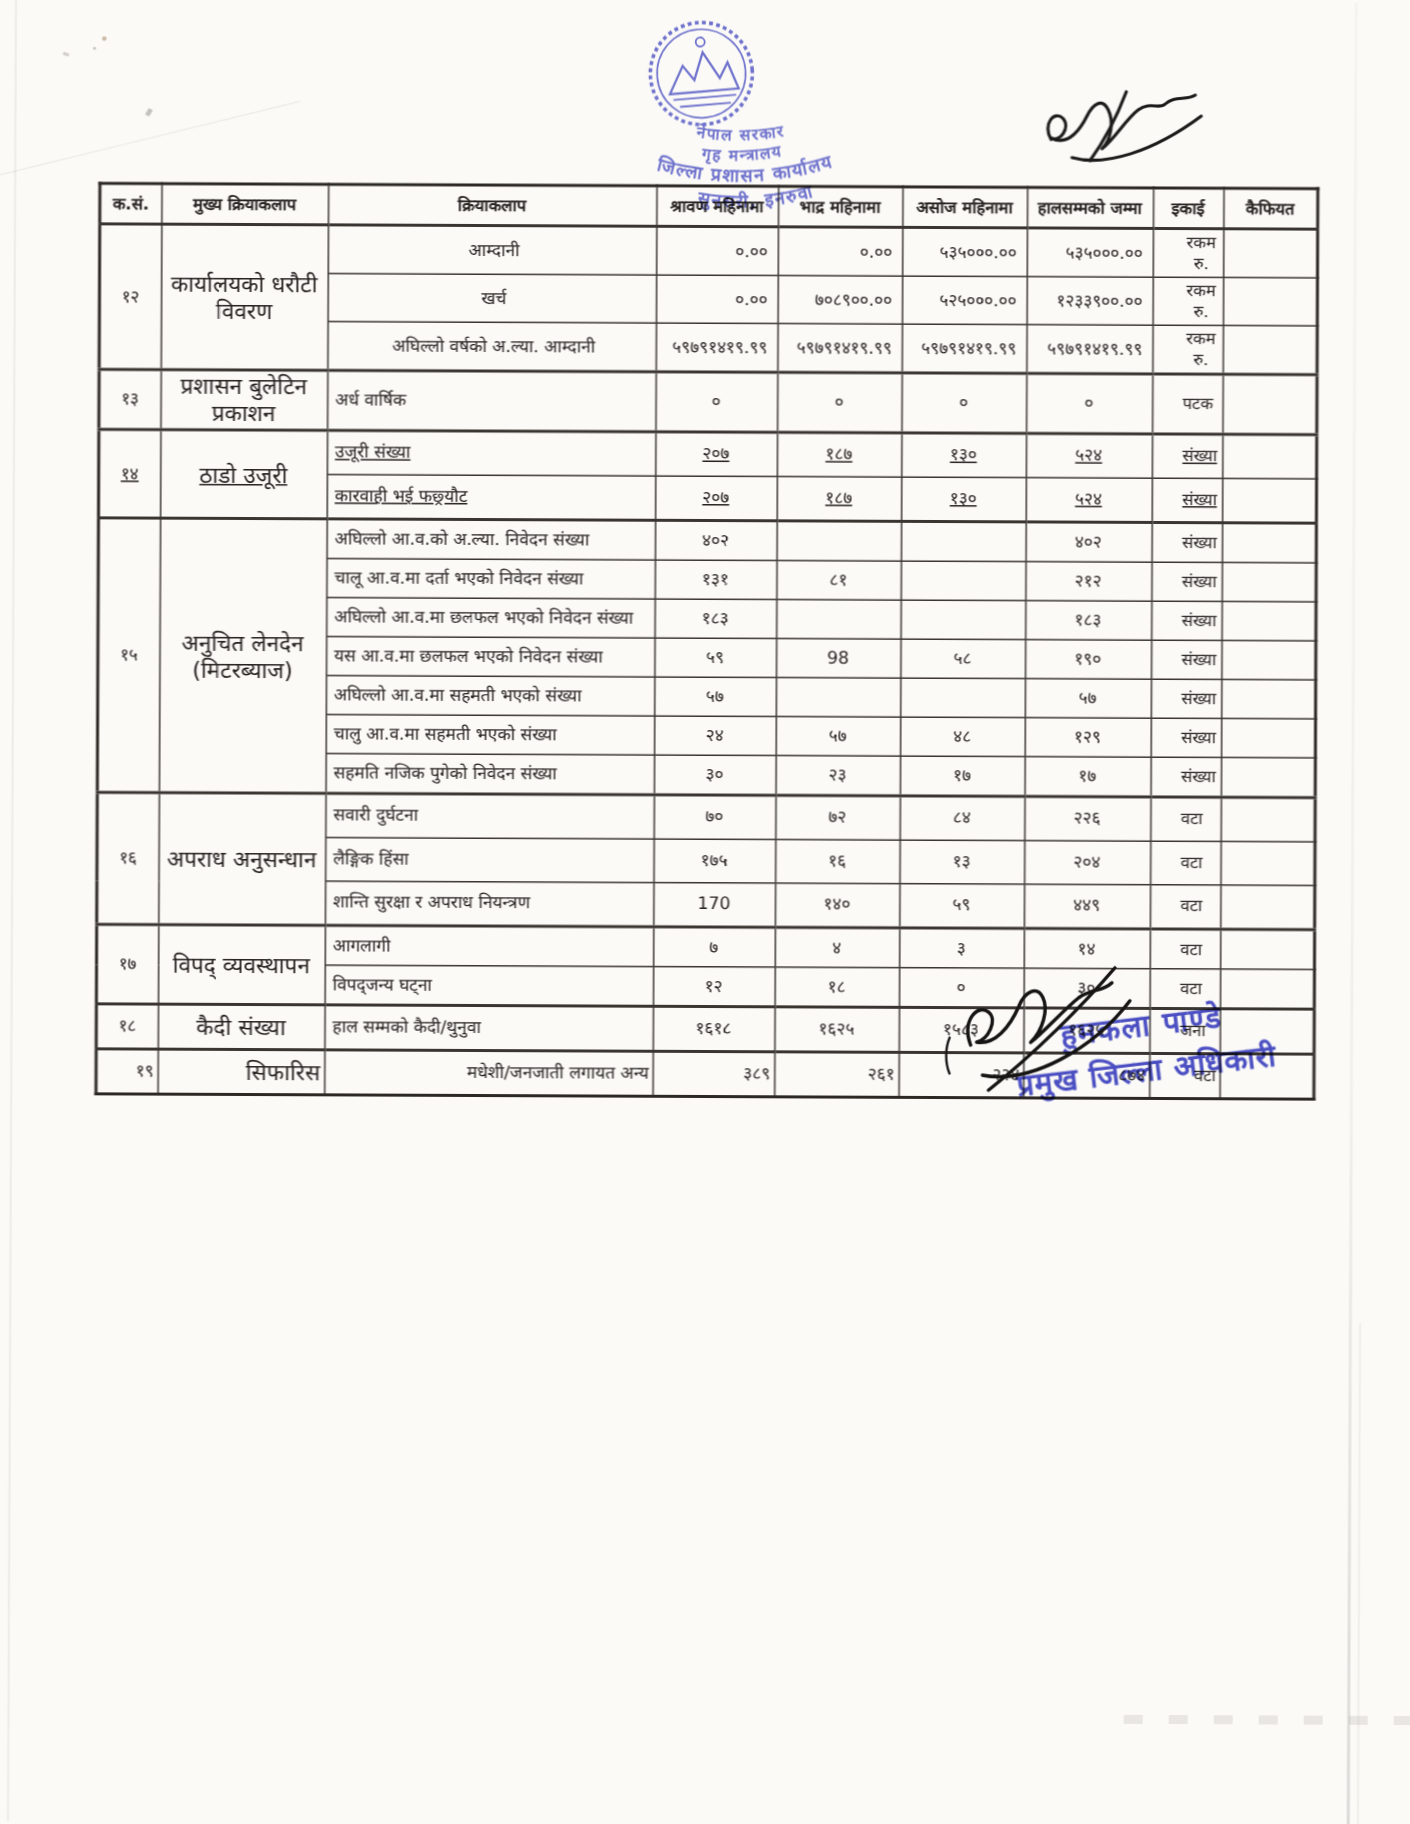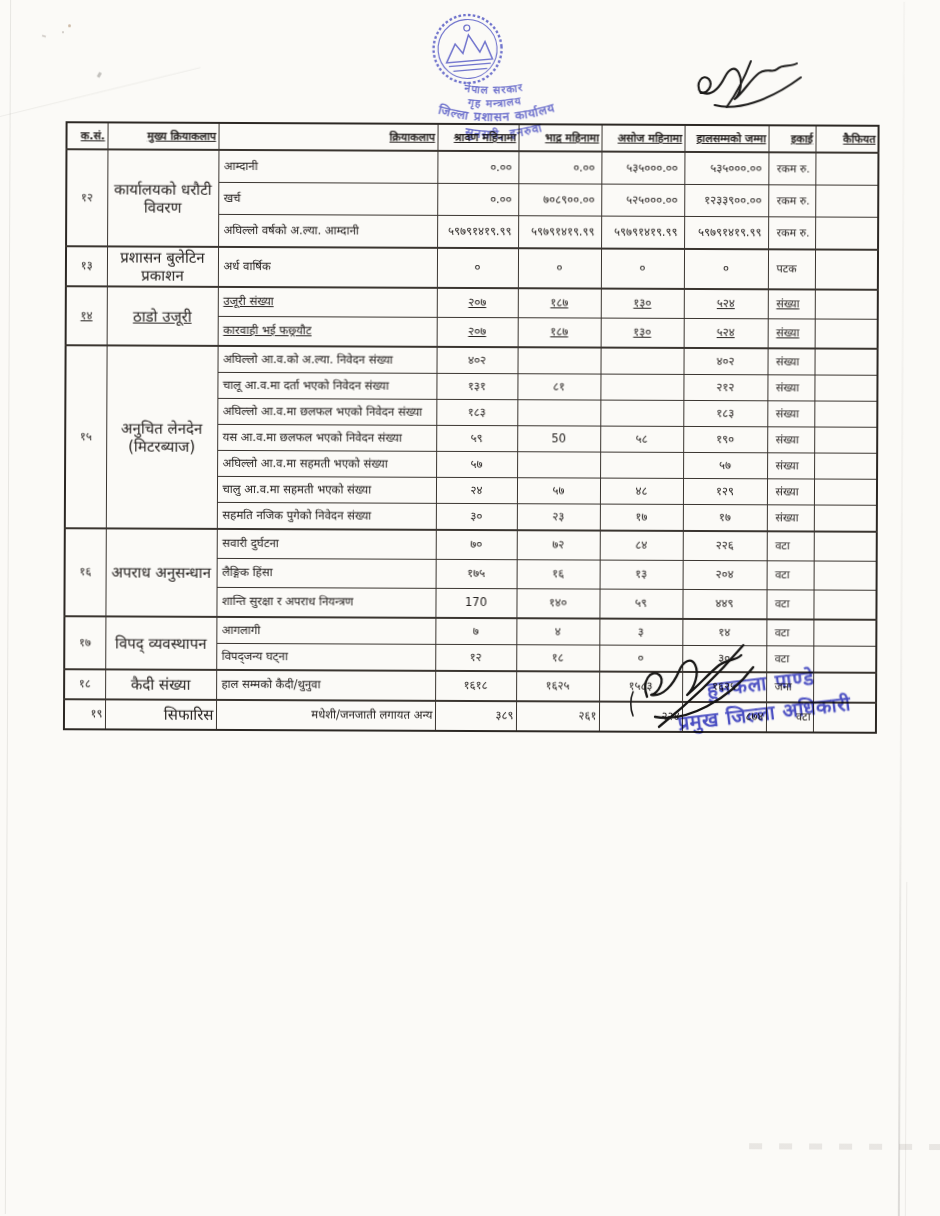--- a/index.html
+++ b/index.html
@@ -22,30 +22,30 @@
   .speck2{position:absolute;left:60px;top:33px;width:2px;height:2px;border-radius:50%;background:rgba(120,110,100,.4);}
   .speck3{position:absolute;left:40px;top:37px;width:4px;height:2px;background:rgba(120,110,100,.3);transform:rotate(20deg);}
   .speck4{position:absolute;left:96px;top:74px;width:3px;height:5px;background:rgba(90,85,80,.35);transform:rotate(30deg);}
 
   
   .tablewrap{position:absolute;left:64px;top:123px;width:812px;}
   table{border-collapse:collapse;table-layout:fixed;width:812px;
     border:2.2px solid #2c2824;}
   th,td{border:1.3px solid #3a3530;overflow:hidden;vertical-align:middle;
     padding:1px 2px;line-height:1.2;word-wrap:break-word;}
-  thead th{height:23px;font-size:11px;font-weight:bold;text-align:right;border-bottom-width:2px;background:transparent;text-decoration:underline;}
+  thead th{height:23px;font-size:11px;font-weight:bold;text-align:center;border-bottom-width:2px;background:transparent;}
   td{font-size:11.5px;}
   td.sn{text-align:center;}
   td.main{text-align:center;font-size:15px;}
   td.act{text-align:left;padding-left:5px;}
   td.num{text-align:center;}
   td.num.right{text-align:right;padding-right:6px;margin-top:41px;}
-  td.unit{text-align:left;padding-left:8px;font-size:11px;}
+  td.unit{text-align:left;padding-left:20px;font-size:11px;}
   tr.grp-first td{border-top-width:2.1px;}
-  tr.g0 td{height:29px;}
+  tr.g0 td{height:29px;text-align:center;}
   tr.g1 td{height:26px;}
   tr.g2 td{height:26px;text-decoration:underline;}
   tr.g3 td{height:23px;}
   tr.g4 td{height:26px;}
   tr.g5 td{height:23px;}
   tr.g6 td{height:26px;}
   tr.g7 td{height:26px;text-align:right;}
 
   
   .seal{position:absolute;left:390px;top:5px;width:206px;height:152px;z-index:5;
@@ -215,21 +215,21 @@
             <td class="num">१८३</td>
             <td class="num"></td>
             <td class="num"></td>
             <td class="num">१८३</td>
             <td class="unit">संख्या</td>
             <td class="rem"></td>
           </tr>
           <tr class="g3">
             <td class="act">यस आ.व.मा छलफल भएको निवेदन संख्या</td>
             <td class="num">५९</td>
-            <td class="num">50</td>
+            <td class="num">98</td>
             <td class="num">५८</td>
             <td class="num">१९०</td>
             <td class="unit">संख्या</td>
             <td class="rem"></td>
           </tr>
           <tr class="g3">
             <td class="act">अघिल्लो आ.व.मा सहमती भएको संख्या</td>
             <td class="num">५७</td>
             <td class="num"></td>
             <td class="num"></td>

